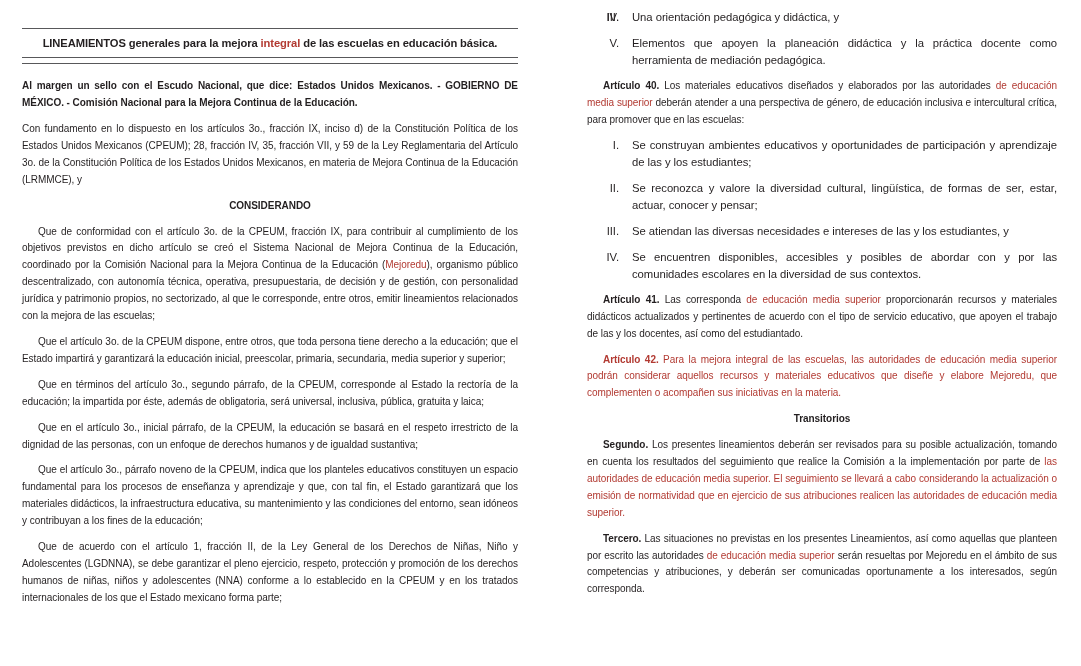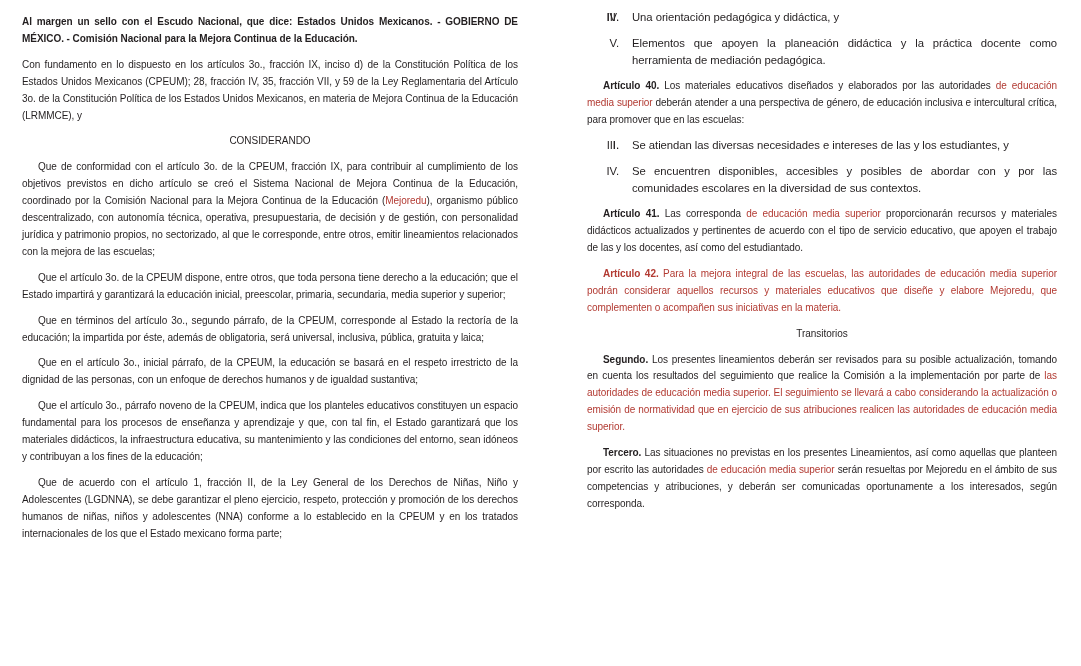--- a/index.html
+++ b/index.html
@@ -69,21 +69,21 @@
     margin: 0 0 9px 0;
     letter-spacing: -0.05px;
     -webkit-hyphens: none;
     hyphens: none;
   }
   p.indent { text-indent: 16px; }
   p.bold { font-weight: bold; }
   p.center {
     text-align: center;
     text-indent: 0;
-    font-weight: normal;
+    font-weight: bold;
   }
   .red { color: #b23a32; }
   .b { font-weight: bold; }
 
   
   ol.roman {
     list-style: none;
     margin: 0 0 9px 0;
     padding: 0;
   }
@@ -107,20 +107,25 @@
     line-height: 16.9px;
   }
 </style>
 </head>
 <body>
 
 <div class="page">
 
   <div class="column col-left">
 
+    <div class="masthead">
+      <div class="rule-single"></div>
+      <div class="doc-title"><span>LINEAMIENTOS generales para la mejora </span><span class="red">integral</span><span> de las escuelas en educación básica.</span></div>
+      <div class="rule-double"></div>
+    </div>
 
     <div class="gap-after-title"></div>
 
     <p class="para bold">Al margen un sello con el Escudo Nacional, que dice: Estados Unidos Mexicanos. - GOBIERNO DE MÉXICO. - Comisión Nacional para la Mejora Continua de la Educación.</p>
 
     <p class="para">Con fundamento en lo dispuesto en los artículos 3o., fracción IX, inciso d) de la Constitución Política de los Estados Unidos Mexicanos (CPEUM); 28, fracción IV, 35, fracción VII, y 59 de la Ley Reglamentaria del Artículo 3o. de la Constitución Política de los Estados Unidos Mexicanos, en materia de Mejora Continua de la Educación (LRMMCE), y</p>
 
     <p class="para center">CONSIDERANDO</p>
 
     <p class="para indent"><span>Que de conformidad con el artículo 3o. de la CPEUM, fracción IX, para contribuir al cumplimiento de los objetivos previstos en dicho artículo se creó el Sistema Nacional de Mejora Continua de la Educación, coordinado por la Comisión Nacional para la Mejora Continua de la Educación (</span><span class="red">Mejoredu</span><span>), organismo público descentralizado, con autonomía técnica, operativa, presupuestaria, de decisión y de gestión, con personalidad jurídica y patrimonio propios, no sectorizado, al que le corresponde, entre otros, emitir lineamientos relacionados con la mejora de las escuelas;</span></p>
@@ -137,21 +142,22 @@
 
     <ol class="roman">
       <li><span class="num">III.</span></li>
       <li><span class="num">IV.</span><span>Una orientación pedagógica y didáctica, y</span></li>
       <li><span class="num">V.</span><span>Elementos que apoyen la planeación didáctica y la práctica docente como herramienta de mediación pedagógica.</span></li>
     </ol>
 
     <p class="para indent"><span class="b">Artículo 40.</span><span> Los materiales educativos diseñados y elaborados por las autoridades </span><span class="red">de educación media superior</span><span> deberán atender a una perspectiva de género, de educación inclusiva e intercultural crítica, para promover que en las escuelas:</span></p>
 
     <ol class="roman">
-      <li><span class="num">I.</span></li>
+      <li><span class="num">I.</span><span>Se construyan ambientes educativos y oportunidades de participación y aprendizaje de las y los estudiantes;</span></li>
+      <li><span class="num">II.</span><span>Se reconozca y valore la diversidad cultural, lingüística, de formas de ser, estar, actuar, conocer y pensar;</span></li>
       <li><span class="num">III.</span><span>Se atiendan las diversas necesidades e intereses de las y los estudiantes, y</span></li>
       <li><span class="num">IV.</span><span>Se encuentren disponibles, accesibles y posibles de abordar con y por las comunidades escolares en la diversidad de sus contextos.</span></li>
     </ol>
 
     <p class="para indent"><span class="b">Artículo 41.</span><span> Las corresponda </span><span class="red">de educación media superior</span><span> proporcionarán recursos y materiales didácticos actualizados y pertinentes de acuerdo con el tipo de servicio educativo, que apoyen el trabajo de las y los docentes, así como del estudiantado.</span></p>
 
     <p class="para indent red"><span class="b">Artículo 42.</span><span> Para la mejora integral de las escuelas, las autoridades de educación media superior podrán considerar aquellos recursos y materiales educativos que diseñe y elabore Mejoredu, que complementen o acompañen sus iniciativas en la materia.</span></p>
 
     <p class="para center">Transitorios</p>
 

